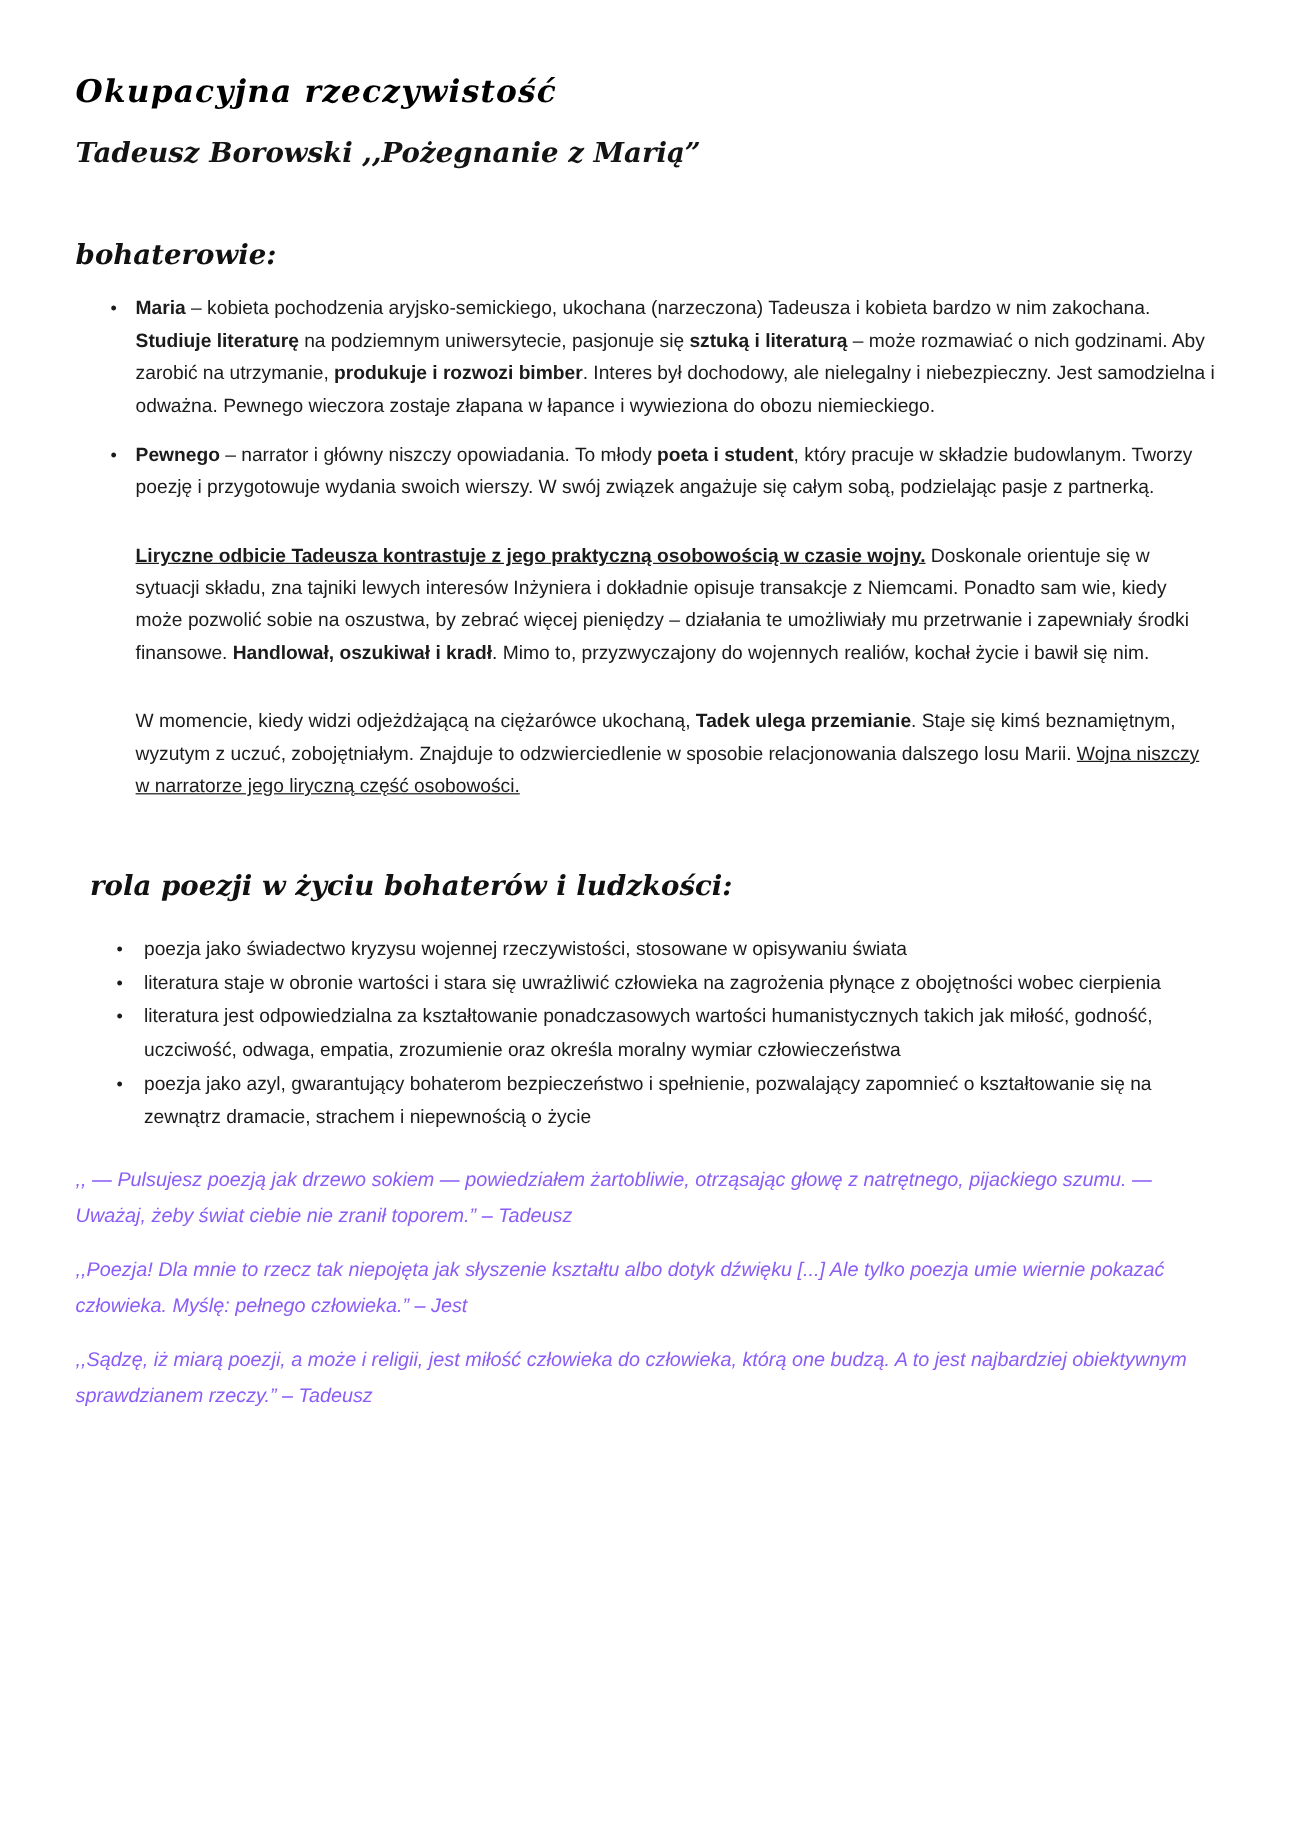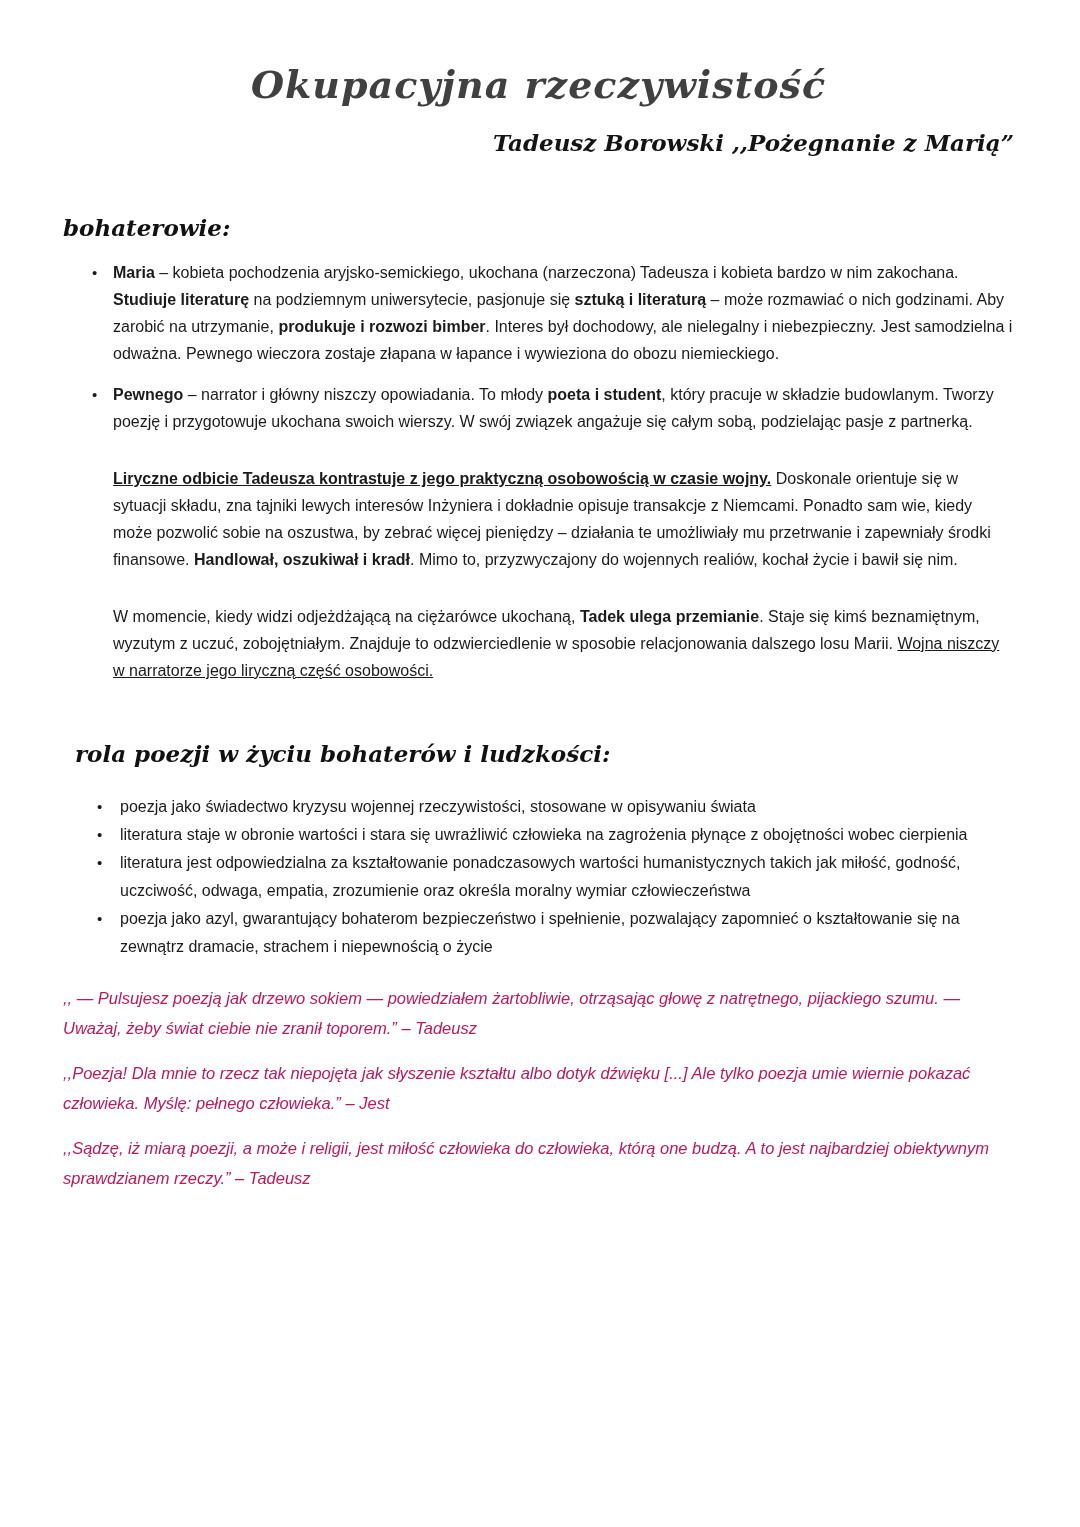--- a/index.html
+++ b/index.html
@@ -13,28 +13,28 @@
     font-family: "Liberation Sans", sans-serif;
     color: #1b1b1b;
     overflow: hidden;
   }
   .script {
     font-family: "DejaVu Serif", cursive;
     font-style: italic;
     font-weight: 700;
   }
   .title {
-    text-align: center;
-    font-size: 38px;
+    text-align: left;
+    font-size: 26px;
     letter-spacing: 1px;
-    color: #404040;
+    color: #000000;
     margin: 6px 0 22px 0;
   }
   .subtitle {
-    text-align: right;
+    text-align: left;
     font-size: 23px;
     color: #141414;
     margin: 0 0 58px 0;
   }
   .section-heading {
     font-size: 23px;
     color: #111111;
     margin: 0 0 18px 0;
   }
   .heading-poetry {
@@ -53,21 +53,21 @@
   .list-poetry .bullet { position: absolute; left: 34px; top: 0; }
   .list-poetry .body-text { line-height: 28px; }
   .bullet { font-size: 15px; color: #1b1b1b; }
   .para-gap { margin-top: 30px; }
   .quotes { margin-top: 22px; }
   .quote {
     font-style: italic;
     font-size: 16.5px;
     line-height: 30px;
     margin-bottom: 15px;
-    color: #be185d;
+    color: #8b5cf6;
   }
 </style>
 </head>
 <body>
 
 <div class="page">
 
   <div class="title script">Okupacyjna rzeczywistość</div>
   <div class="subtitle script">Tadeusz Borowski ,,Pożegnanie z Marią”</div>
 
@@ -76,21 +76,21 @@
   <div class="list list-heroes">
 
     <div class="li body-text">
       <span class="bullet">•</span>
       <p class="body-text"><span style="font-weight: 700;">Maria</span><span> – kobieta pochodzenia aryjsko-semickiego, ukochana (narzeczona) Tadeusza i kobieta bardzo w nim zakochana. </span><span style="font-weight: 700;">Studiuje literaturę</span><span> na podziemnym uniwersytecie, pasjonuje się </span><span style="font-weight: 700;">sztuką i literaturą</span><span> – może rozmawiać o nich godzinami. Aby zarobić na utrzymanie, </span><span style="font-weight: 700;">produkuje i rozwozi bimber</span><span>. Interes był dochodowy, ale nielegalny i niebezpieczny. Jest samodzielna i odważna. Pewnego wieczora zostaje złapana w łapance i wywieziona do obozu niemieckiego.</span></p>
     </div>
 
     <div class="li body-text">
       <span class="bullet">•</span>
       <div>
-        <p class="body-text"><span style="font-weight: 700;">Pewnego</span><span> – narrator i główny niszczy opowiadania. To młody </span><span style="font-weight: 700;">poeta i student</span><span>, który pracuje w składzie budowlanym. Tworzy poezję i przygotowuje ukochana swoich wierszy. W swój związek angażuje się całym sobą, podzielając pasje z partnerką.</span></p>
+        <p class="body-text"><span style="font-weight: 700;">Pewnego</span><span> – narrator i główny niszczy opowiadania. To młody </span><span style="font-weight: 700;">poeta i student</span><span>, który pracuje w składzie budowlanym. Tworzy poezję i przygotowuje wydania swoich wierszy. W swój związek angażuje się całym sobą, podzielając pasje z partnerką.</span></p>
         <p class="body-text para-gap"><span style="font-weight: 700; text-decoration: underline;">Liryczne odbicie Tadeusza kontrastuje z jego praktyczną osobowością w czasie wojny.</span><span> Doskonale orientuje się w sytuacji składu, zna tajniki lewych interesów Inżyniera i dokładnie opisuje transakcje z Niemcami. Ponadto sam wie, kiedy może pozwolić sobie na oszustwa, by zebrać więcej pieniędzy – działania te umożliwiały mu przetrwanie i zapewniały środki finansowe. </span><span style="font-weight: 700;">Handlował, oszukiwał i kradł</span><span>. Mimo to, przyzwyczajony do wojennych realiów, kochał życie i bawił się nim.</span></p>
         <p class="body-text para-gap"><span>W momencie, kiedy widzi odjeżdżającą na ciężarówce ukochaną, </span><span style="font-weight: 700;">Tadek ulega przemianie</span><span>. Staje się kimś beznamiętnym, wyzutym z uczuć, zobojętniałym. Znajduje to odzwierciedlenie w sposobie relacjonowania dalszego losu Marii. </span><span style="text-decoration: underline;">Wojna niszczy w narratorze jego liryczną część osobowości.</span></p>
       </div>
     </div>
 
   </div>
 
   <div class="section-heading script heading-poetry">rola poezji w życiu bohaterów i ludzkości:</div>
 
   <div class="list list-poetry">

